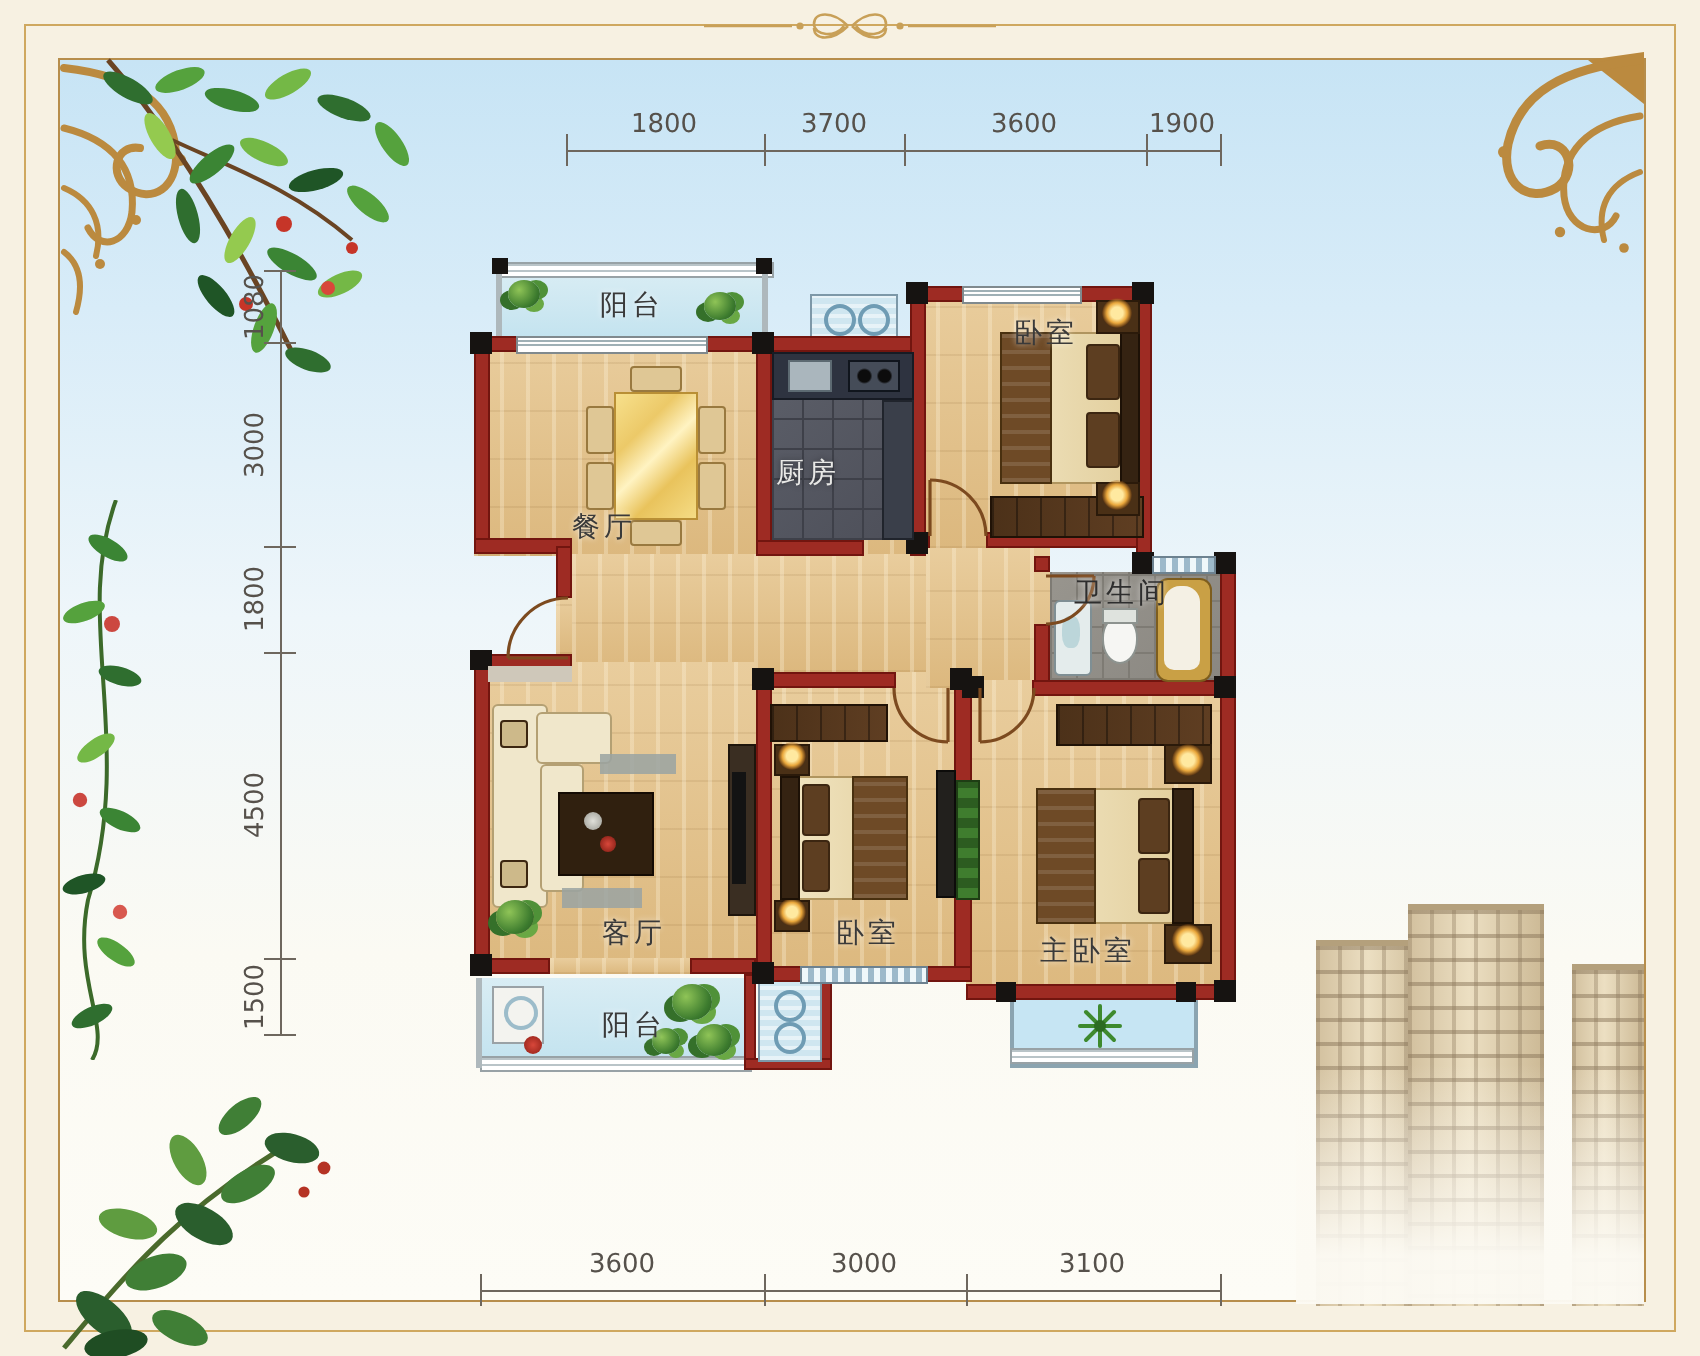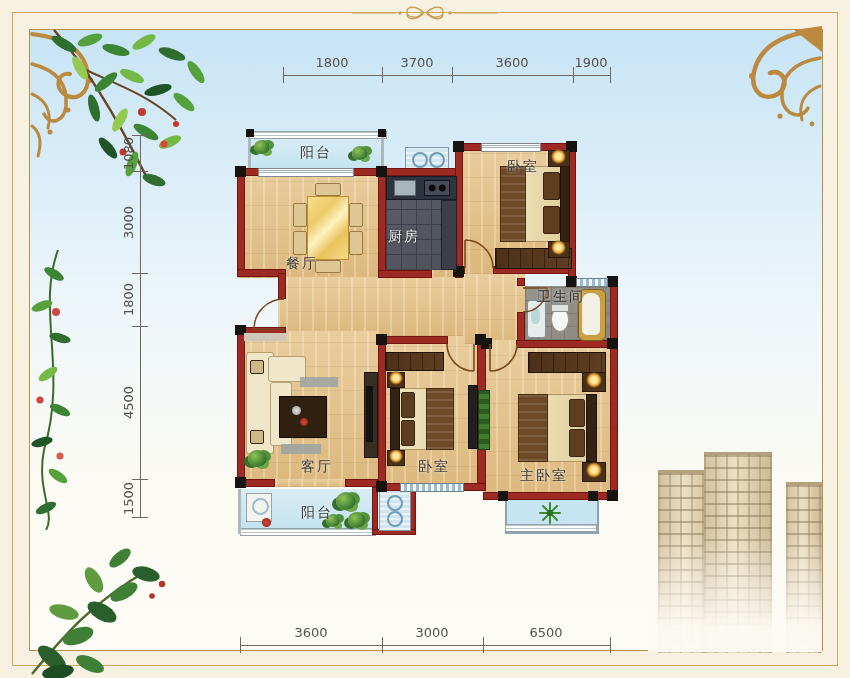--- a/index.html
+++ b/index.html
@@ -198,21 +198,21 @@
   <span class="dim rot" style="left:108px;top:491px">1500</span>
 
   <div class="dimline" style="left:240px;top:645px;width:371px;height:1px">
     <div class="tickv" style="left:0"></div>
       <div class="tickv" style="left:142px"></div>
     <div class="tickv" style="left:243px"></div>
       <div class="tickv" style="left:370px"></div>
   </div>
   <span class="dim" style="left:291px;top:625px">3600</span>
   <span class="dim" style="left:412px;top:625px">3000</span>
-  <span class="dim" style="left:526px;top:625px">6500</span>
+  <span class="dim" style="left:526px;top:625px">3100</span>
 
   <div class="wood" style="left:237px;top:168px;width:226px;height:110px"></div>
   <div class="wood" style="left:286px;top:277px;width:177px;height:59px"></div>
   <div class="wood" style="left:237px;top:331px;width:141px;height:156px"></div>
   <div class="wood" style="left:378px;top:336px;width:108px;height:155px"></div>
   <div class="wood" style="left:455px;top:143px;width:121px;height:131px"></div>
   <div class="wood" style="left:463px;top:274px;width:62px;height:70px"></div>
   <div class="wood" style="left:483px;top:340px;width:135px;height:160px"></div>
   <div class="tileK" style="left:386px;top:176px;width:69px;height:94px"></div>
   <div class="tileB" style="left:525px;top:286px;width:85px;height:54px"></div>

